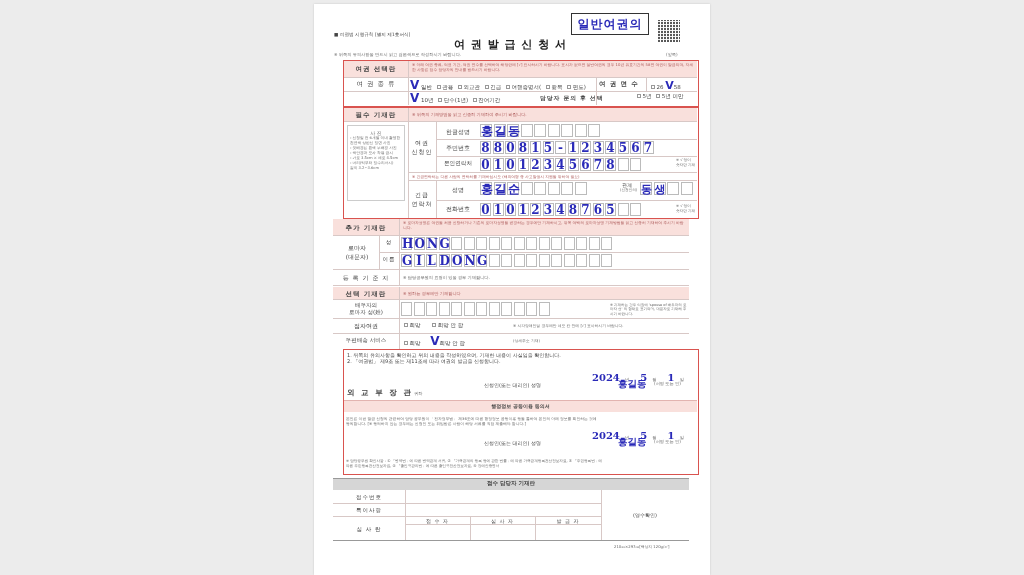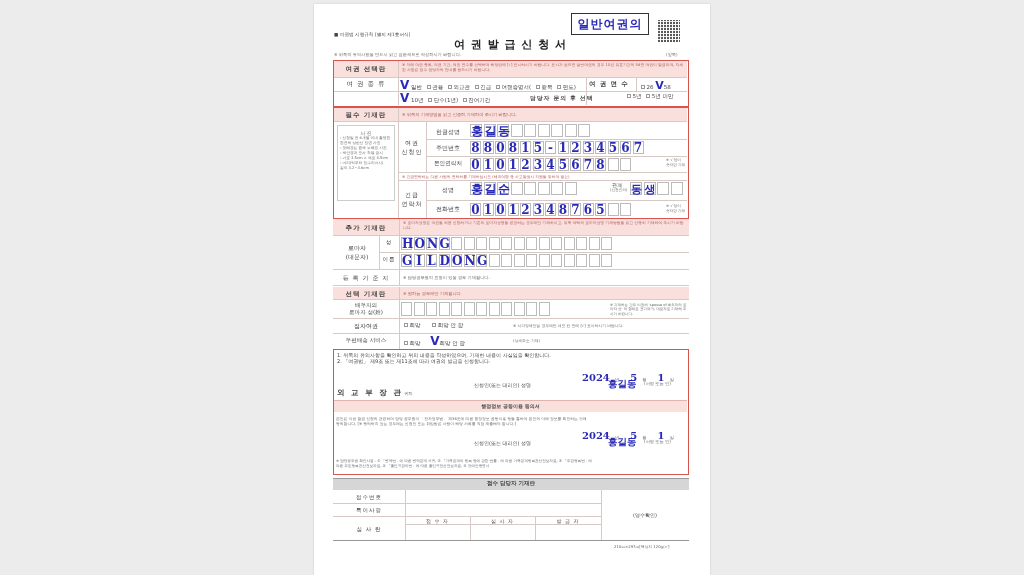--- a/index.html
+++ b/index.html
@@ -6,21 +6,21 @@
   html, body { width: 1024px; height: 575px; background: #ececec; overflow: hidden; }
   body { font-family: "DejaVu Sans", "Liberation Sans", sans-serif; color: #333; }
   .page { position: absolute; left: 314px; top: 4px; width: 396px; height: 571px; background: #fff; box-shadow: 0 0 2px rgba(0,0,0,0.15); }
   .abs { position: absolute; }
   .tiny { font-size: 4.2px; color: #666; line-height: 5px; white-space: nowrap; }
   .small { font-size: 5.5px; color: #444; white-space: nowrap; }
   .lbl { font-size: 6.5px; color: #444; letter-spacing: 1px; white-space: nowrap; text-align: center; }
   .hw { font-family: "DejaVu Serif", "Liberation Serif", serif; color: #2a2ab8; font-weight: bold; }
   .chk { display: inline-block; width: 4px; height: 4px; border: 0.6px solid #999; margin: 0 1.5px 0 3px; vertical-align: middle; }
   .vmark { color: #2a2ab8; font-weight: bold; font-family: "DejaVu Sans", sans-serif; }
-  .sect { position: absolute; border: 1.6px solid #d9534f; }
+  .sect { position: absolute; border: 1.6px solid #d9534f; margin-left: 10px; }
   .secthead { background: #f9e0dc; }
   .line-h { position: absolute; height: 0.6px; background: #d8c8c6; }
   .line-v { position: absolute; width: 0.6px; background: #d8c8c6; }
   .charbox { position: absolute; width: 10.5px; height: 13px; border: 0.7px solid #bbb; font-size: 12px; line-height: 13px; text-align: center; }
   .stamp { position: absolute; left: 257px; top: 9px; width: 78px; height: 22px; border: 1px solid #333; color: #2a2ab8; font-size: 12px; font-weight: bold; text-align: center; line-height: 20px; letter-spacing: 1px; }
   .qr { position: absolute; left: 344px; top: 16px; width: 22px; height: 22px;
         background:
           repeating-linear-gradient(90deg, #222 0 2px, #fff 2px 3px),
           #222; opacity: 0.75; }
   .qr::after { content: ""; position: absolute; inset: 0;

